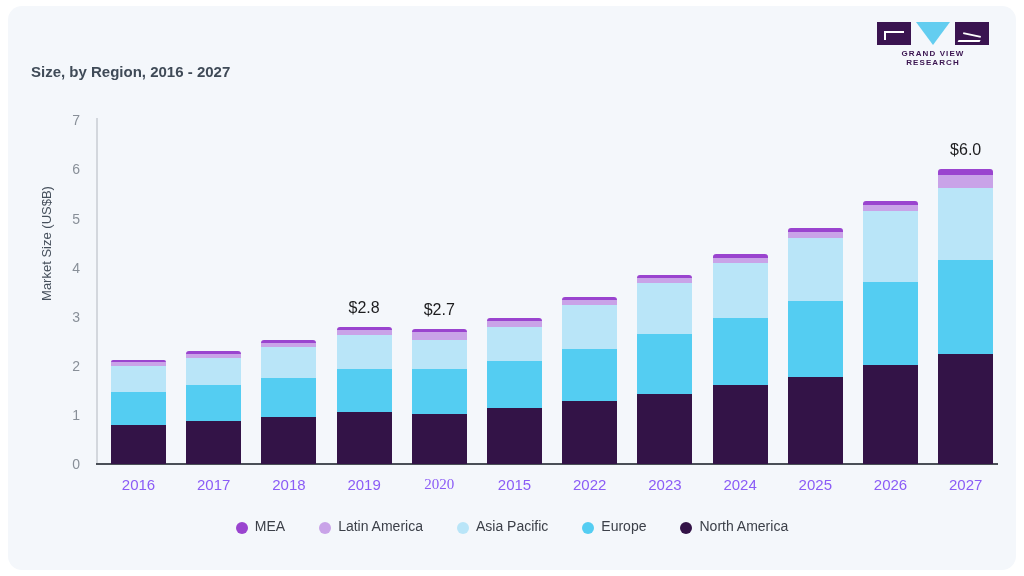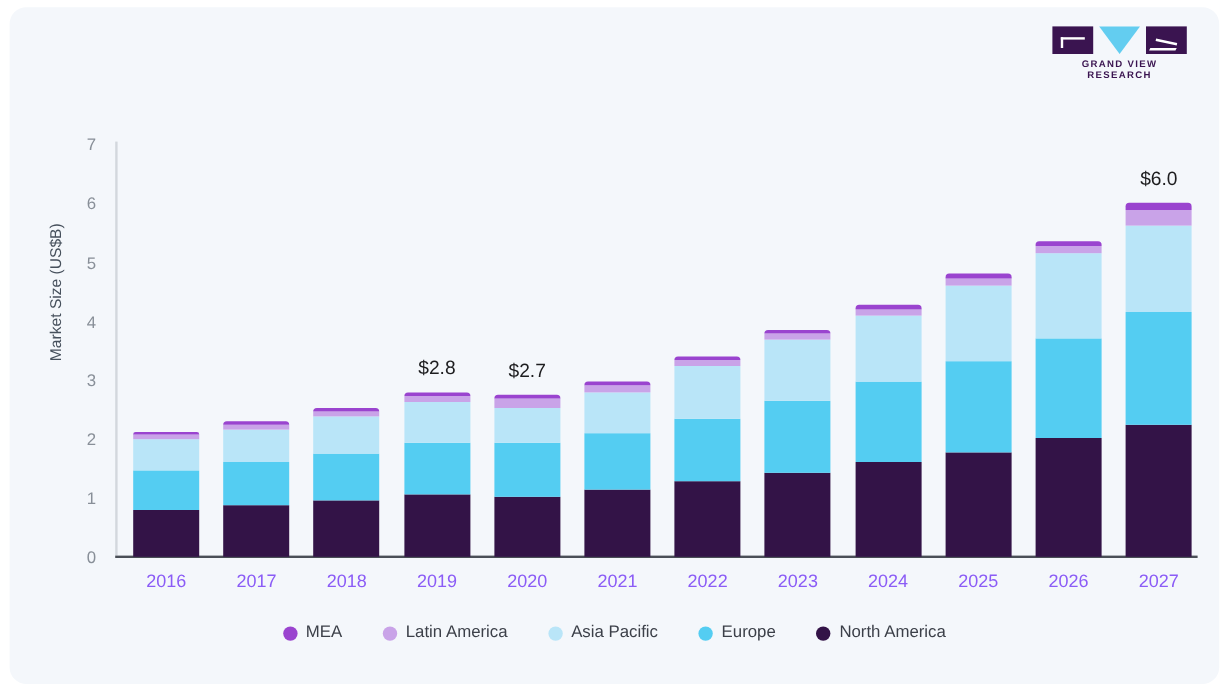--- a/index.html
+++ b/index.html
@@ -121,20 +121,21 @@
   }
   .legend-item { display: flex; align-items: flex-end; margin: 0 17px; }
   .legend-dot { width: 12px; height: 12px; border-radius: 50%; margin-right: 7px; }
   .legend-label { font-size: 14px; color: #3c4049; }
 </style>
 </head>
 <body>
 
 <div id="card">
 
+  <div id="subtitle">Size, by Region, 2016 - 2027</div>
 
   <div id="logo">
     <div class="logo-row">
       <div class="logo-box left">
         <div class="g-mark"></div>
       </div>
       <div class="logo-tri"></div>
       <div class="logo-box right">
         <div class="r-mark"></div>
         <div class="r-mark2"></div>
@@ -241,22 +242,22 @@
           <div class="seg ap" style="height: 72.177px; bottom: 204.256px;"></div>
           <div class="seg la" style="height: 12.275px; bottom: 276.433px;"></div>
           <div class="seg mea" style="height: 5.892px; bottom: 288.708px;"></div>
         </div>
       </div>
     <div id="xticks">
         <div class="xtick" style="left: 85.5px;">2016</div>
         <div class="xtick" style="left: 160.7px;">2017</div>
         <div class="xtick" style="left: 235.9px;">2018</div>
         <div class="xtick" style="left: 311.1px;">2019</div>
-        <div class="xtick" style="left: 386.3px;">2020</div>
-        <div class="xtick" style="left: 461.5px;">2021</div>
+        <div class="xtick" style="left: 386.3px; font-family: Liberation Serif, serif;">2020</div>
+        <div class="xtick" style="left: 461.5px;">2015</div>
         <div class="xtick" style="left: 536.7px;">2022</div>
         <div class="xtick" style="left: 611.9px;">2023</div>
         <div class="xtick" style="left: 687.1px;">2024</div>
         <div class="xtick" style="left: 762.3px;">2025</div>
         <div class="xtick" style="left: 837.5px;">2026</div>
         <div class="xtick" style="left: 912.7px;">2027</div>
       </div>
     <div id="labels">
         <div class="bar-label" style="left: 311.1px; top: 292.52px;">$2.8</div>
         <div class="bar-label" style="left: 386.3px; top: 294.975px;">$2.7</div>

